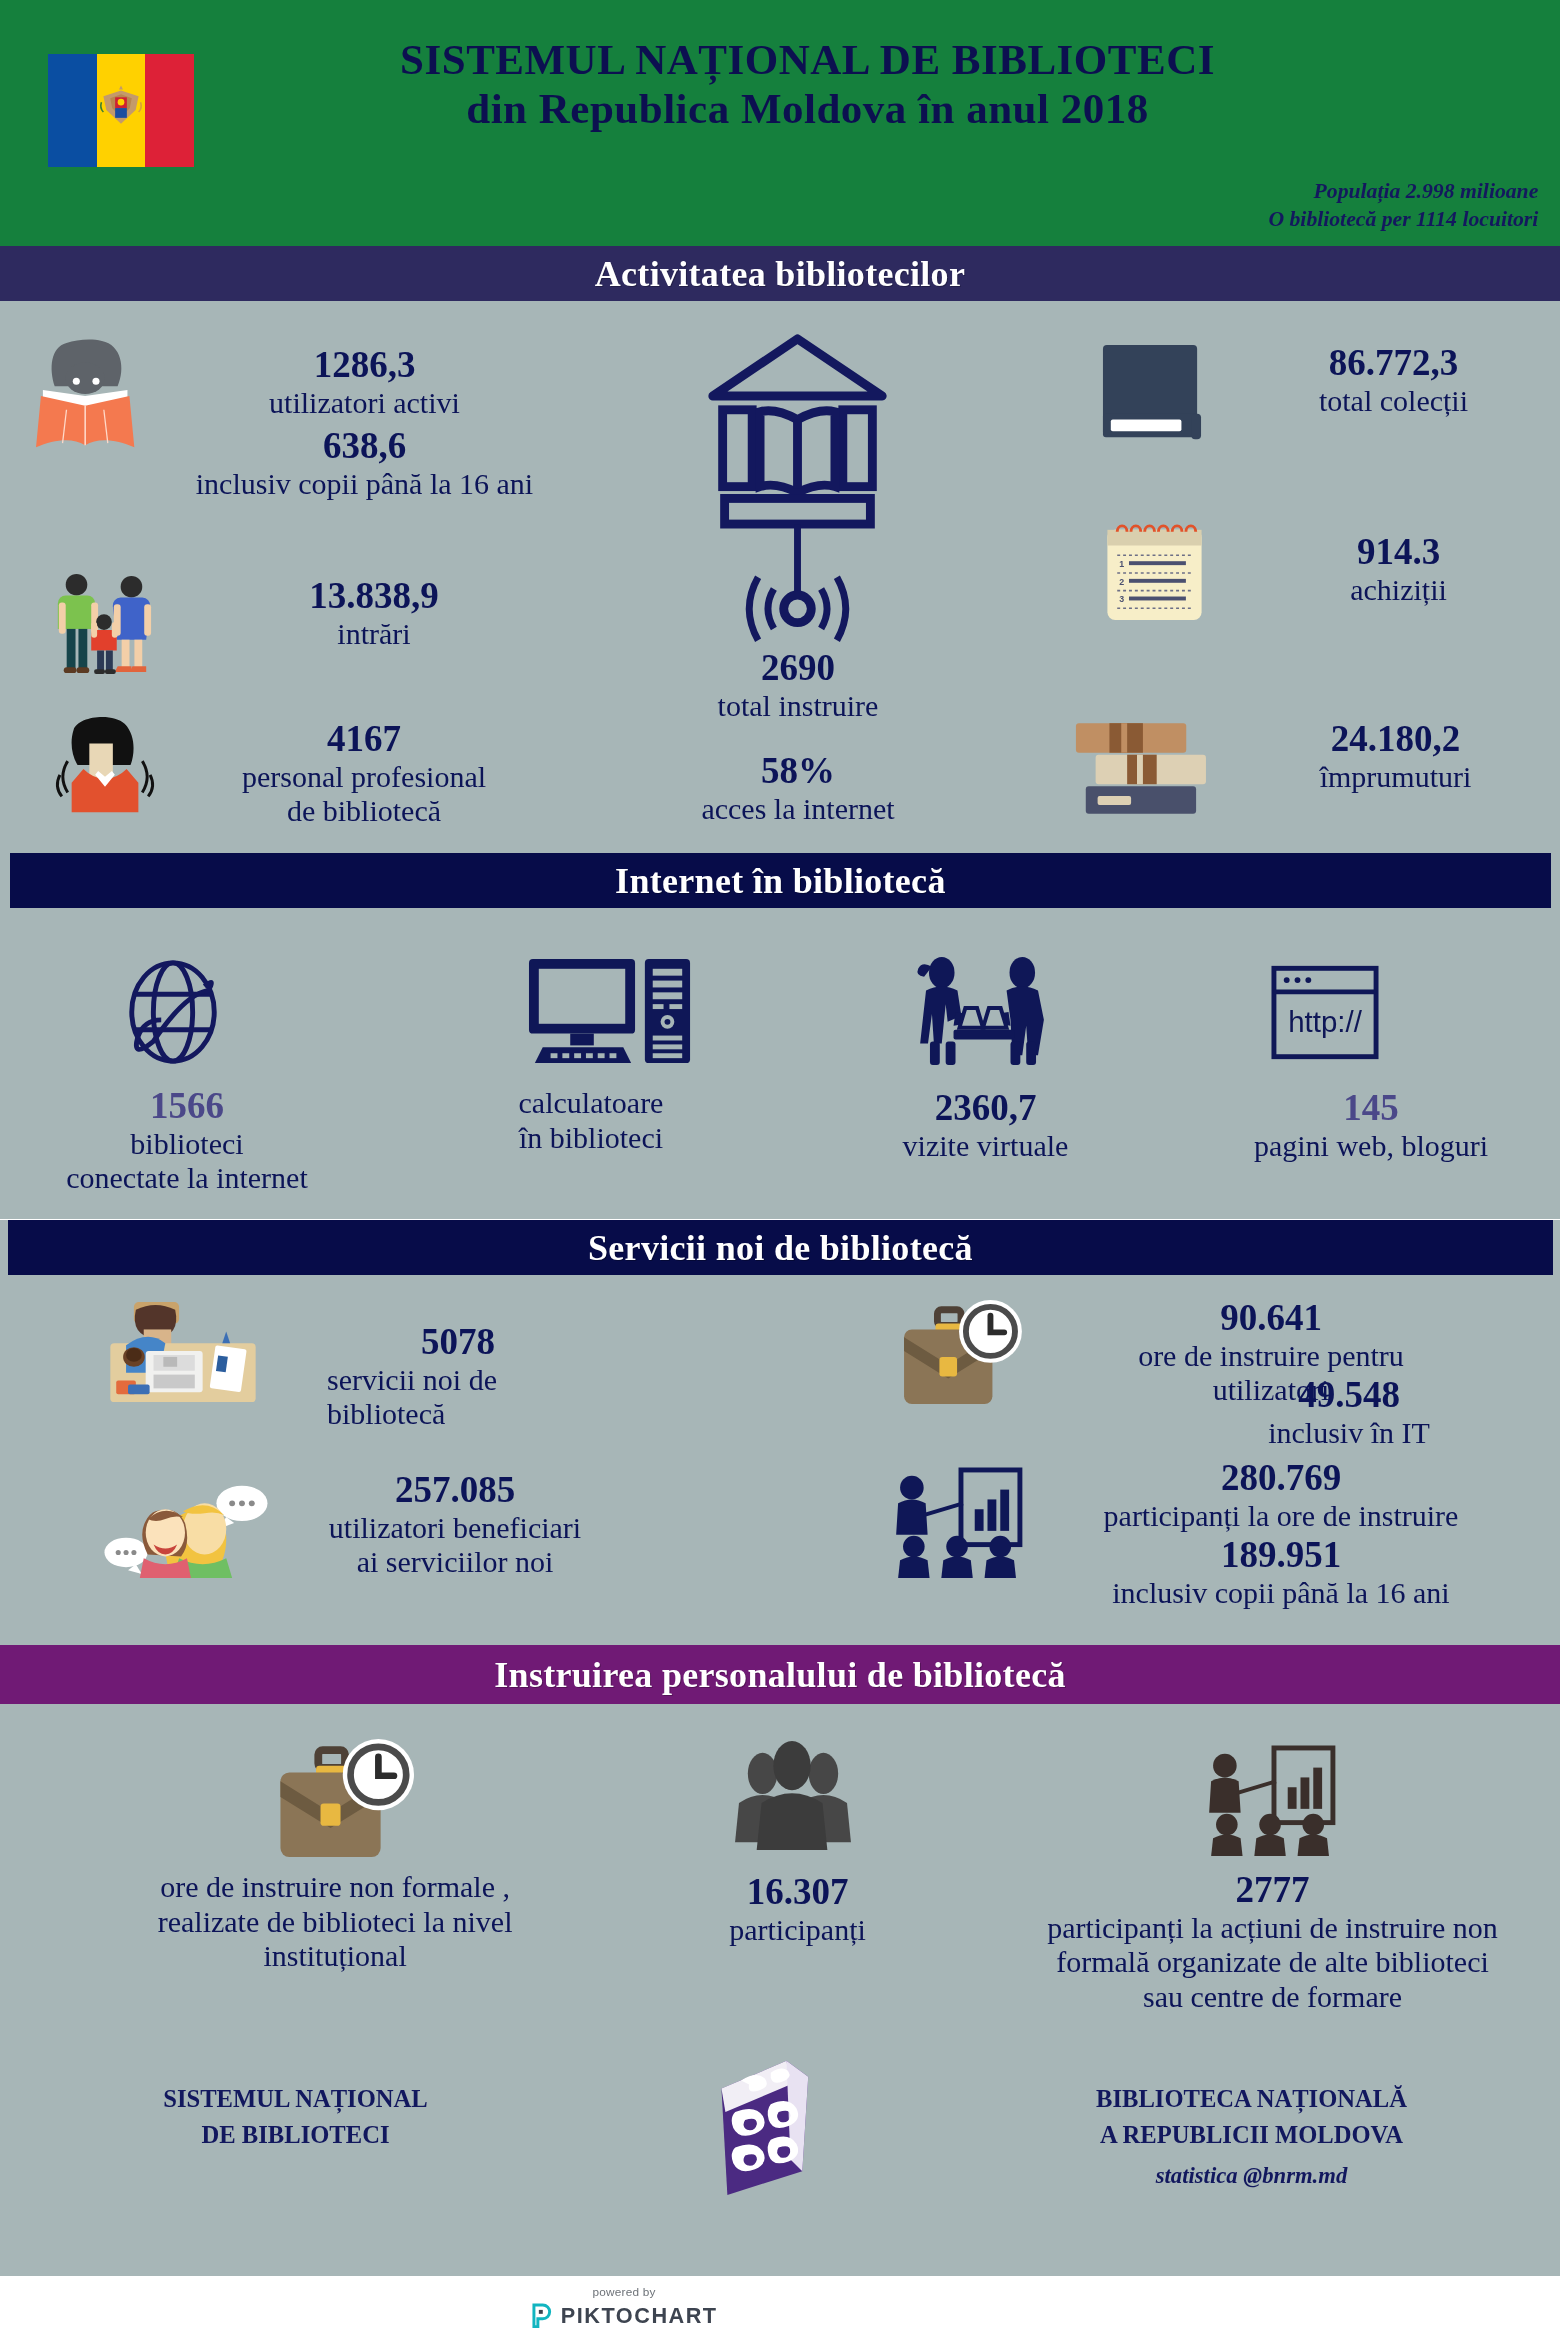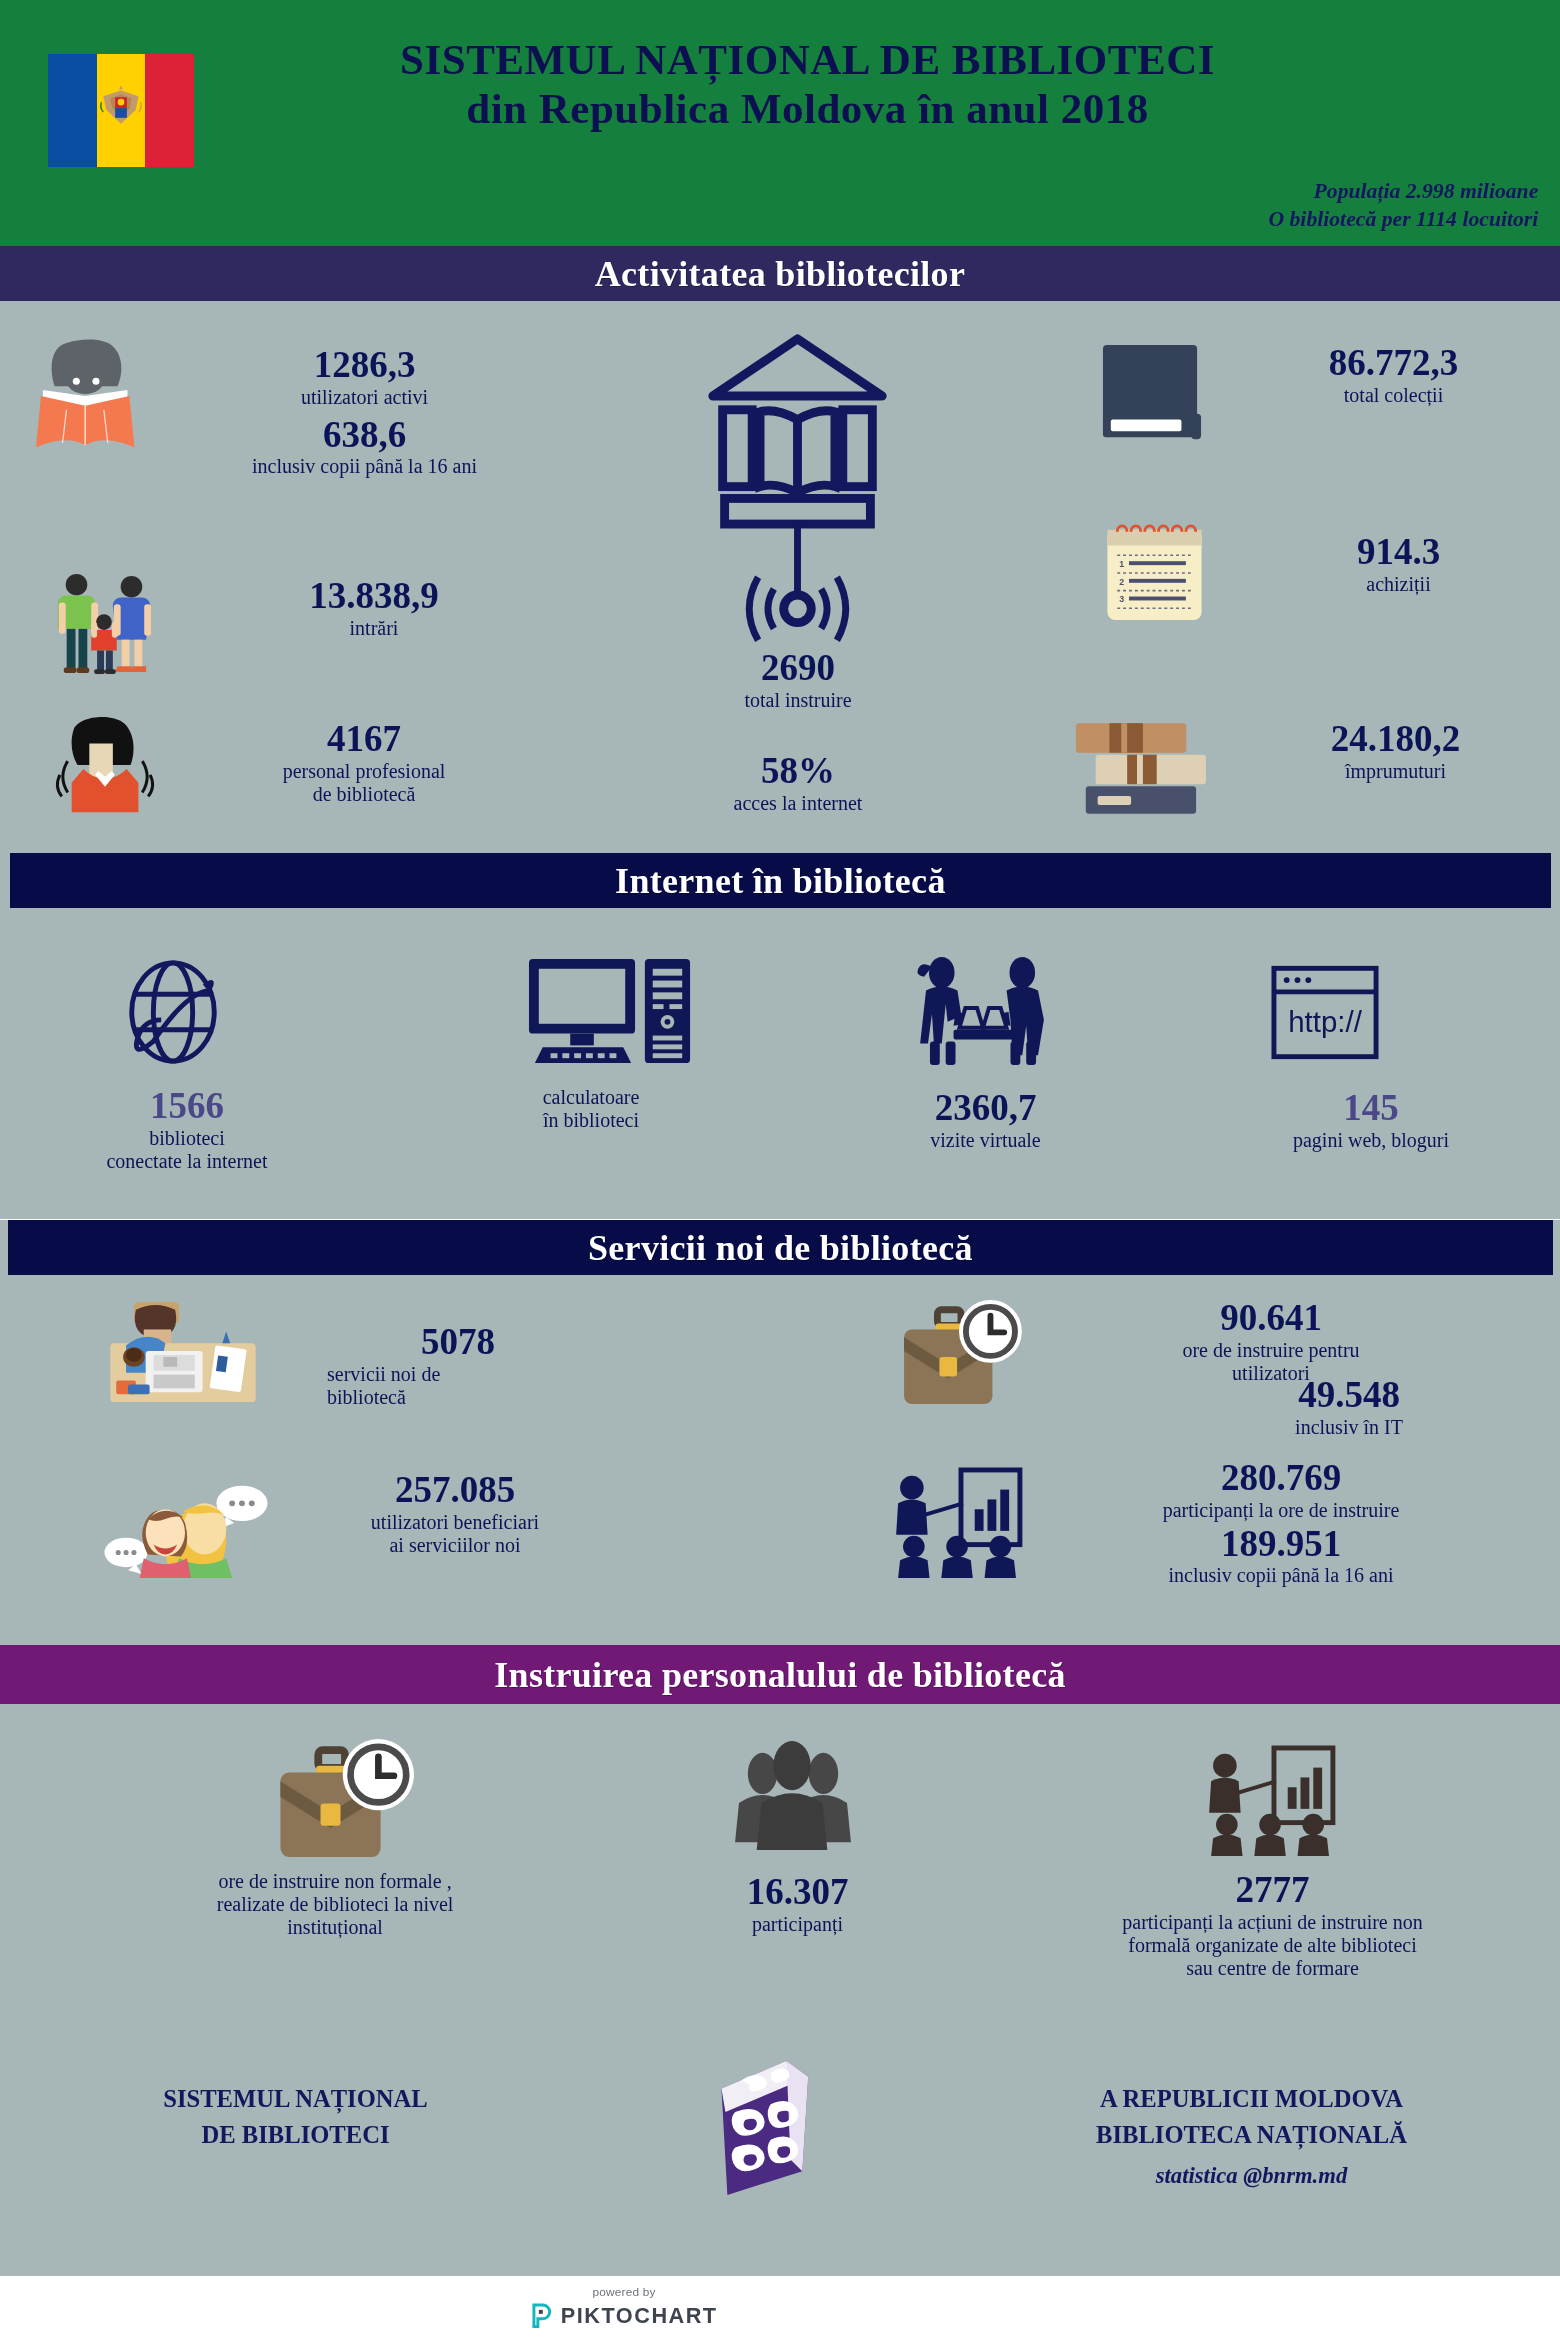--- a/index.html
+++ b/index.html
@@ -34,21 +34,21 @@
   .p1{top:301px;height:552px;}
   .p2{top:908px;height:311px;}
   .p3{top:1275px;height:370px;}
   .p4{top:1704px;height:621px;}
   .panel-top-fill{position:absolute;left:0;top:853px;width:1560px;height:55px;background:#a7b6b7;z-index:0;}
   .panel-top-fill2{position:absolute;left:0;top:1220px;width:1560px;height:55px;background:#a7b6b7;z-index:0;}
 
   .stat{position:absolute;color:#0c1458;font-family:"Liberation Serif", serif;}
   .num{font-weight:bold;font-size:35px;line-height:1.1;}
   .num.big{font-size:37px;}
-  .lbl{font-size:20px;line-height:1.15;}
+  .lbl{font-size:30px;line-height:1.15;}
   .purple{color:#4b4889;}
   .ctr{text-align:center;}
   .icon{position:absolute;}
 
   svg{display:block;overflow:visible;}
 
   
   .footlogo{position:absolute;}
   .foottext{position:absolute;color:#12185e;font-family:"Liberation Serif", serif;font-weight:bold;
         font-size:24.6px;line-height:1.45;text-align:center;}
@@ -554,22 +554,22 @@
       <g fill="#ffffff">
         <path d="M56 62 q20 -8 28 4 q6 12 -8 18 q-16 6 -22 -6 q-4 -10 2 -16 z M66 70 q-4 6 2 10 q8 2 10 -6 q0 -8 -12 -4 z"></path>
         <path d="M92 54 q18 -8 26 4 q6 12 -8 18 q-16 6 -20 -6 q-3 -10 2 -16 z M100 62 q-4 6 2 10 q8 2 10 -6 q0 -8 -12 -4 z"></path>
         <path d="M56 98 q20 -8 28 4 q6 12 -8 18 q-16 6 -22 -6 q-4 -10 2 -16 z M66 106 q-4 6 2 10 q8 2 10 -6 q0 -8 -12 -4 z"></path>
         <path d="M92 90 q18 -8 26 4 q6 12 -8 18 q-16 6 -20 -6 q-3 -10 2 -16 z M100 98 q-4 6 2 10 q8 2 10 -6 q0 -8 -12 -4 z"></path>
       </g>
     </svg>
   </div>
 
   <div class="foottext" style="left:1005px;top:2081px;width:493px;">
+    <div>BIBLIOTECA NAȚIONALĂ</div>
     <div>A REPUBLICII MOLDOVA</div>
-    <div>BIBLIOTECA NAȚIONALĂ</div>
     <div class="mail" style="margin-top:7.9px;">statistica @bnrm.md</div>
   </div>
 
   <div class="whitefoot"></div>
   <div class="pkt">
     <div class="pb">powered by</div>
     <div style="margin-top:3.9px;">
       <span class="plogo">
         <svg width="23.6" height="25.6" viewBox="0 0 24 26">
           <path d="M4 2 h9 a7 7 0 0 1 0 14 h-5 v8 h-4 z" fill="none" stroke="#12b5c0" stroke-width="3"></path>

